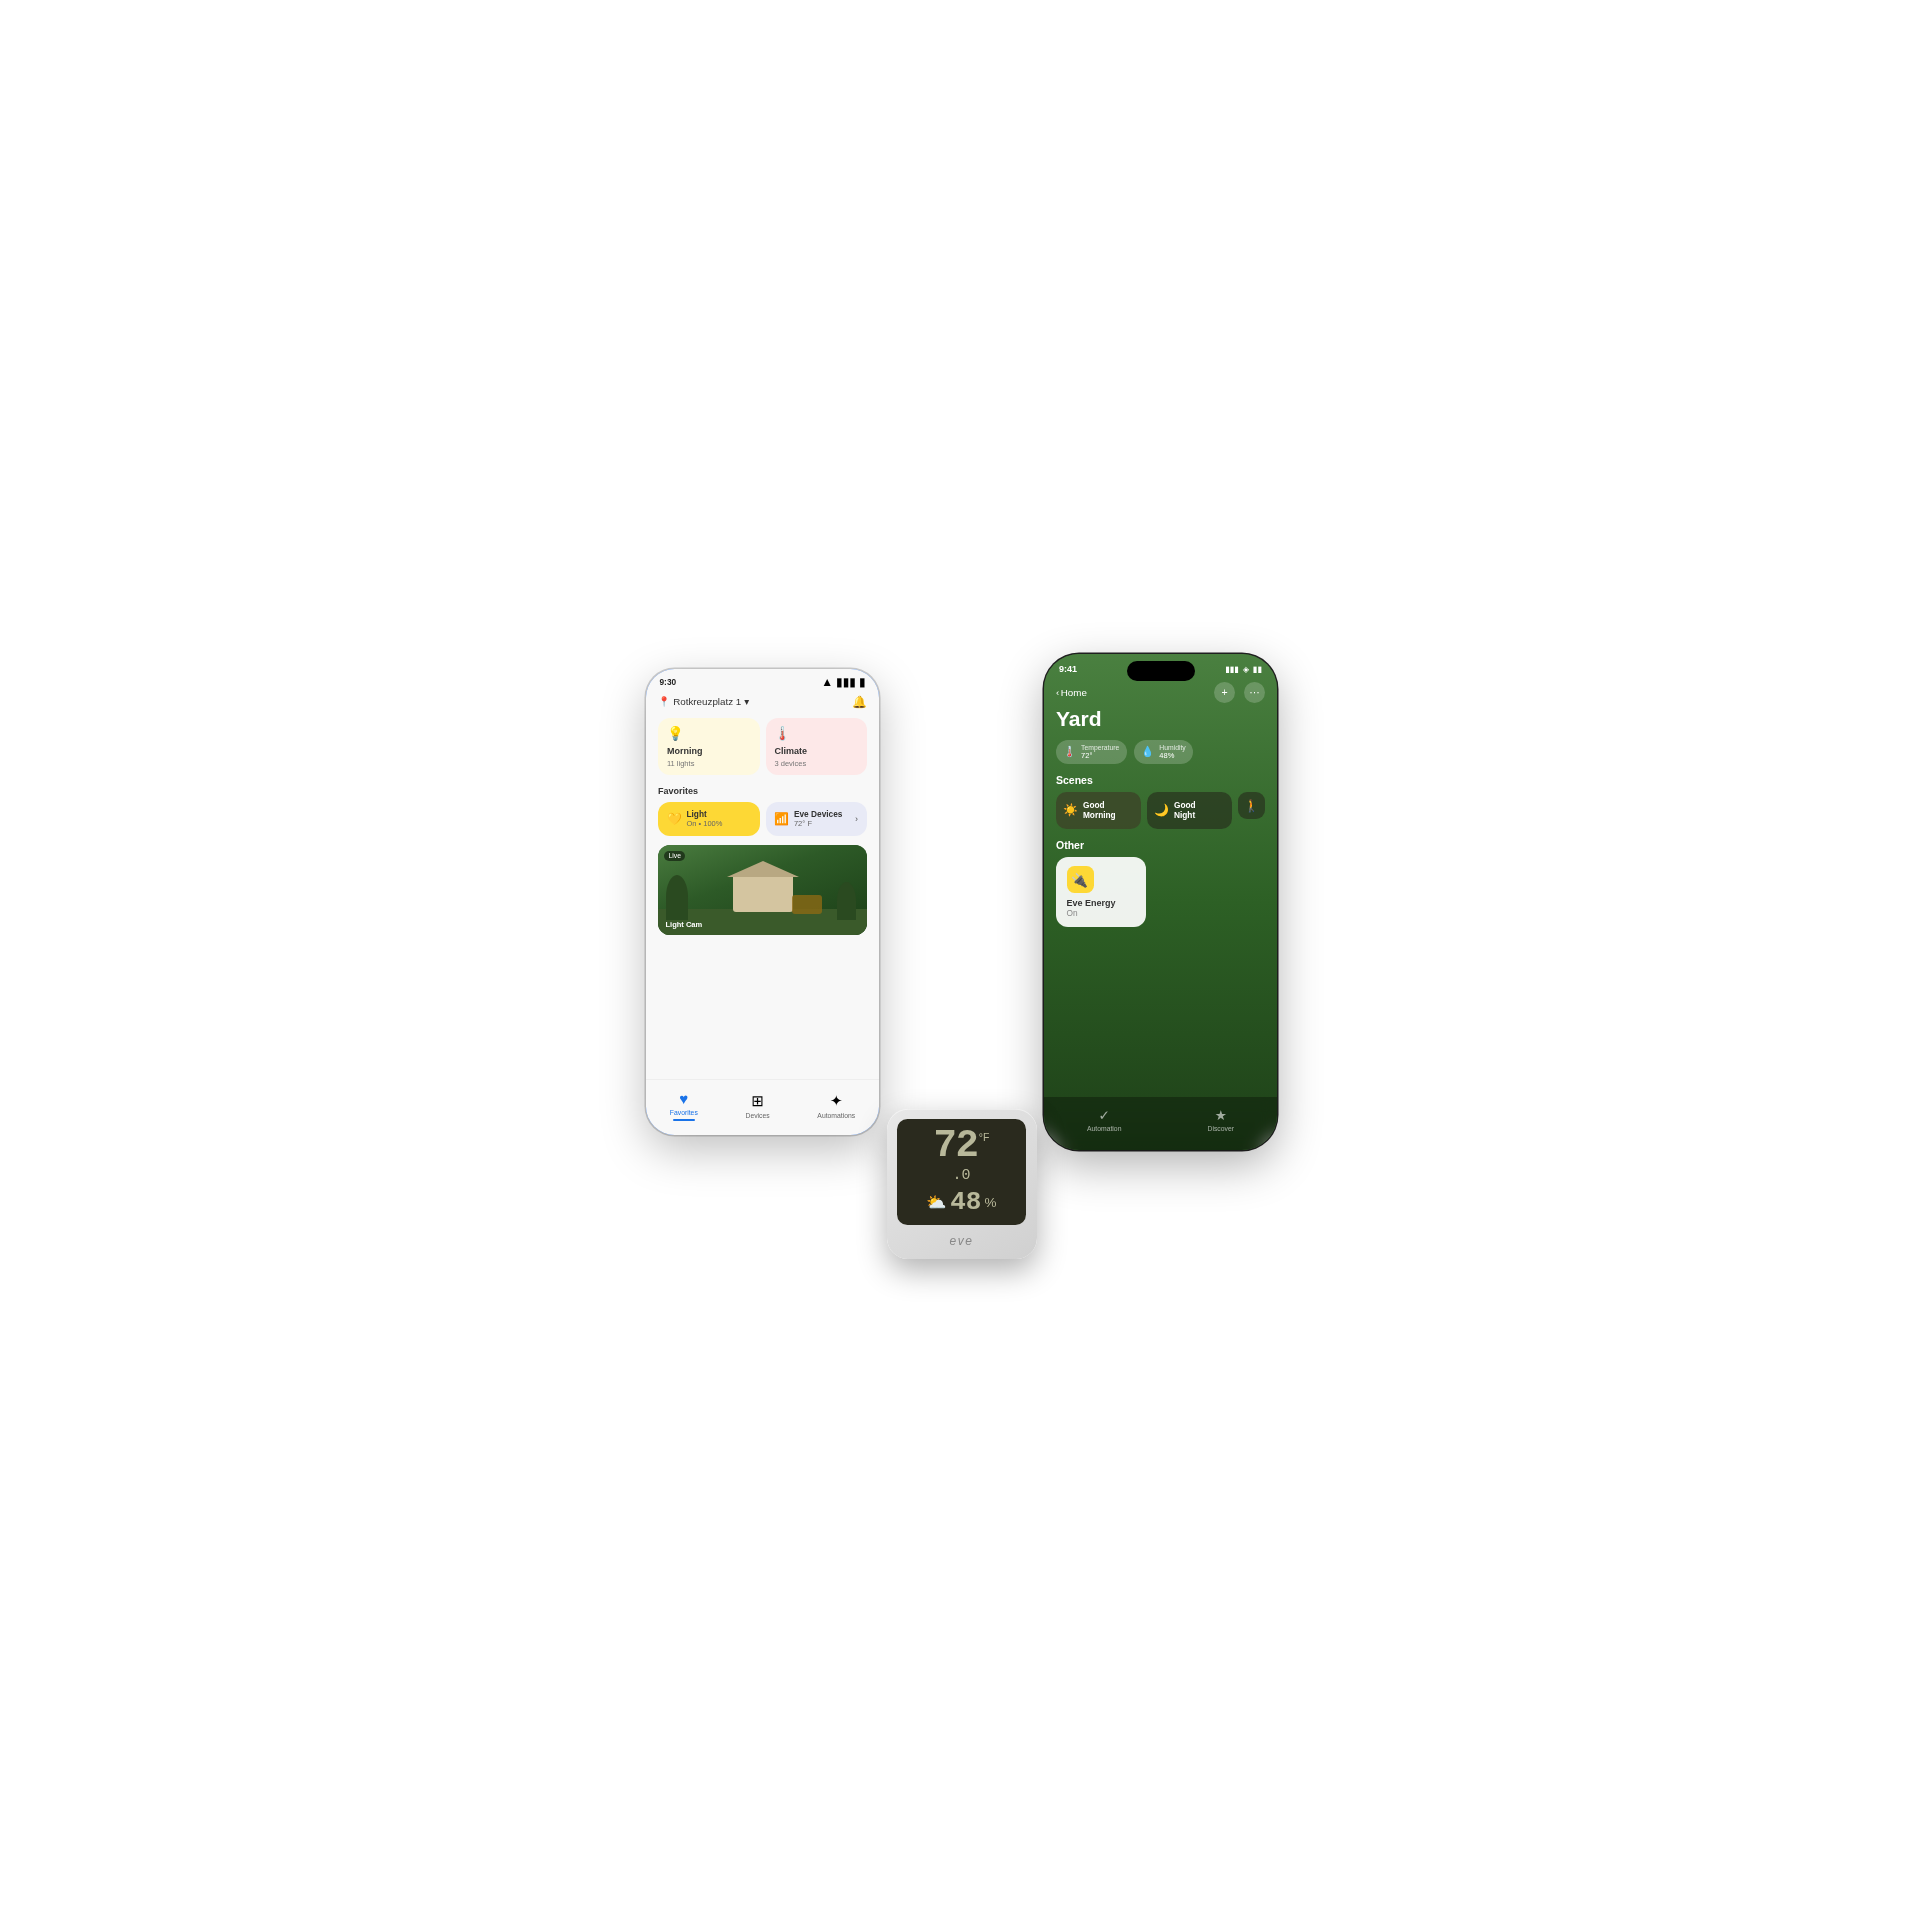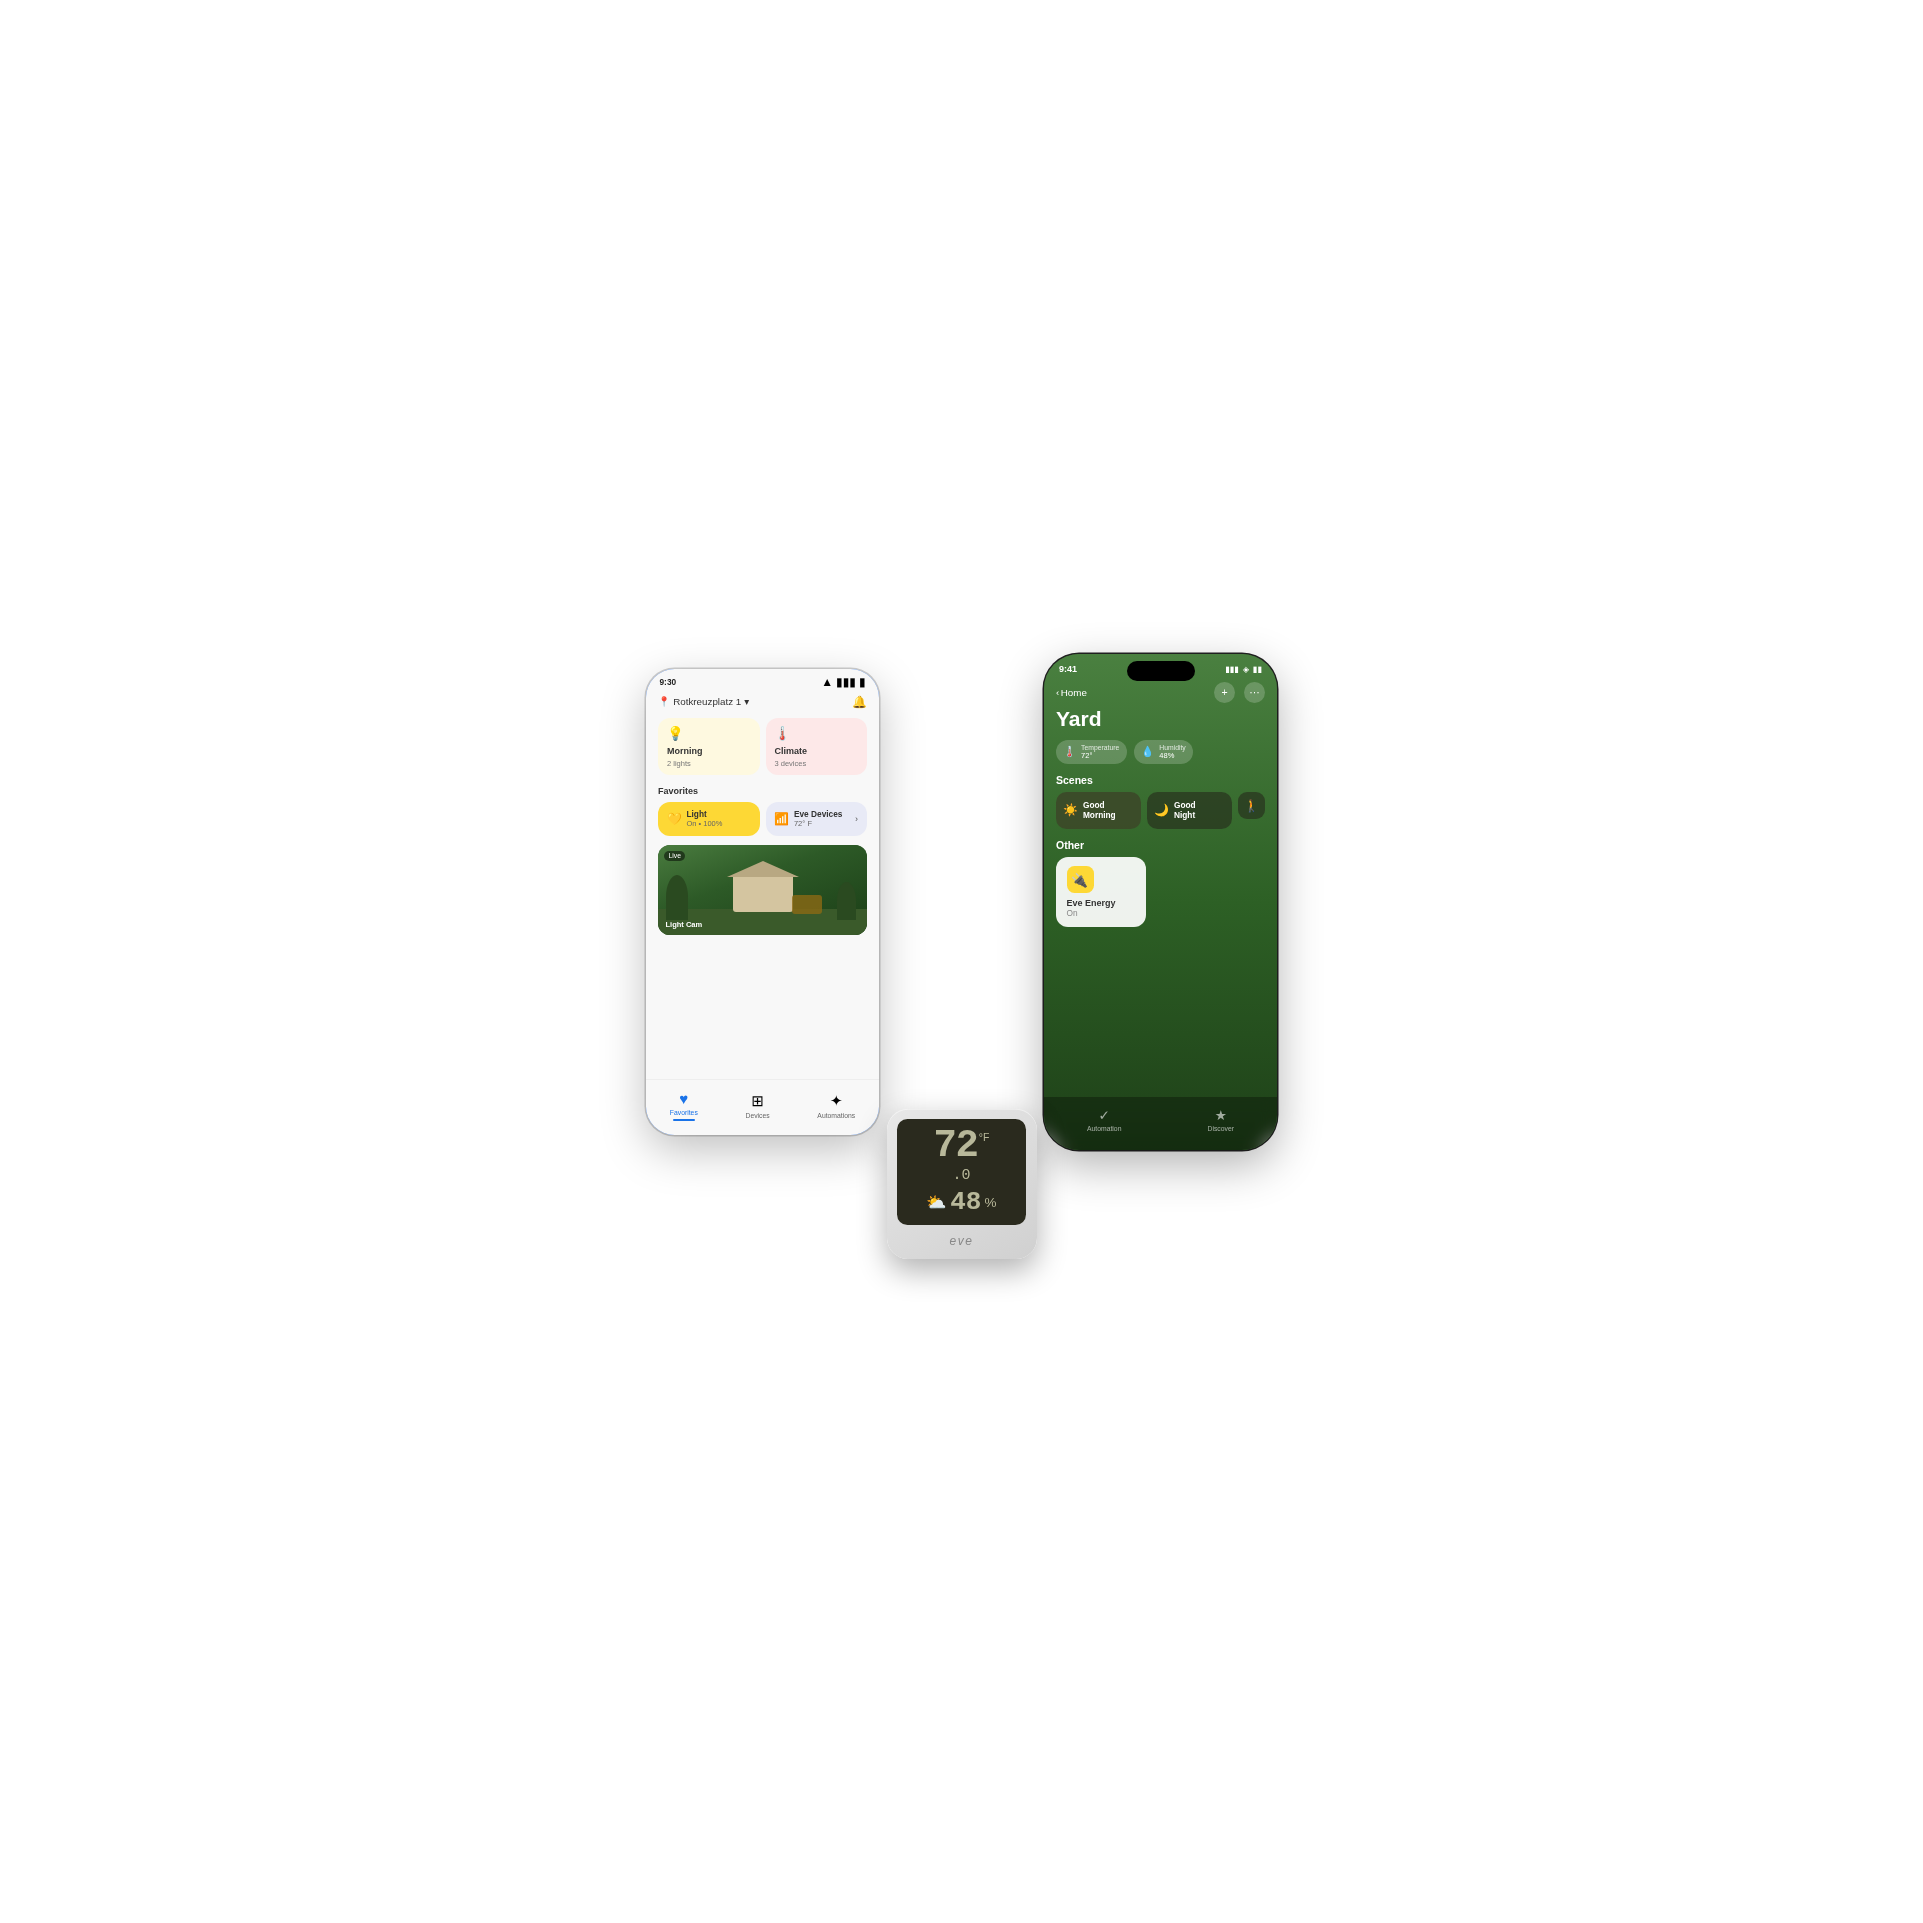--- a/index.html
+++ b/index.html
@@ -503,21 +503,21 @@
           <span>Rotkreuzplatz 1</span>
           <span>▾</span>
         </div>
         <span>🔔</span>
       </div>
 
       <div class="category-row">
         <div class="category-card lighting">
           <div class="category-icon">💡</div>
           <div class="category-title">Morning</div>
-          <div class="category-sub">2 lights</div>
+          <div class="category-sub">11 lights</div>
         </div>
         <div class="category-card climate">
           <div class="category-icon">🌡️</div>
           <div class="category-title">Climate</div>
           <div class="category-sub">3 devices</div>
         </div>
       </div>
 
       <div class="section-label">Favorites</div>
 

